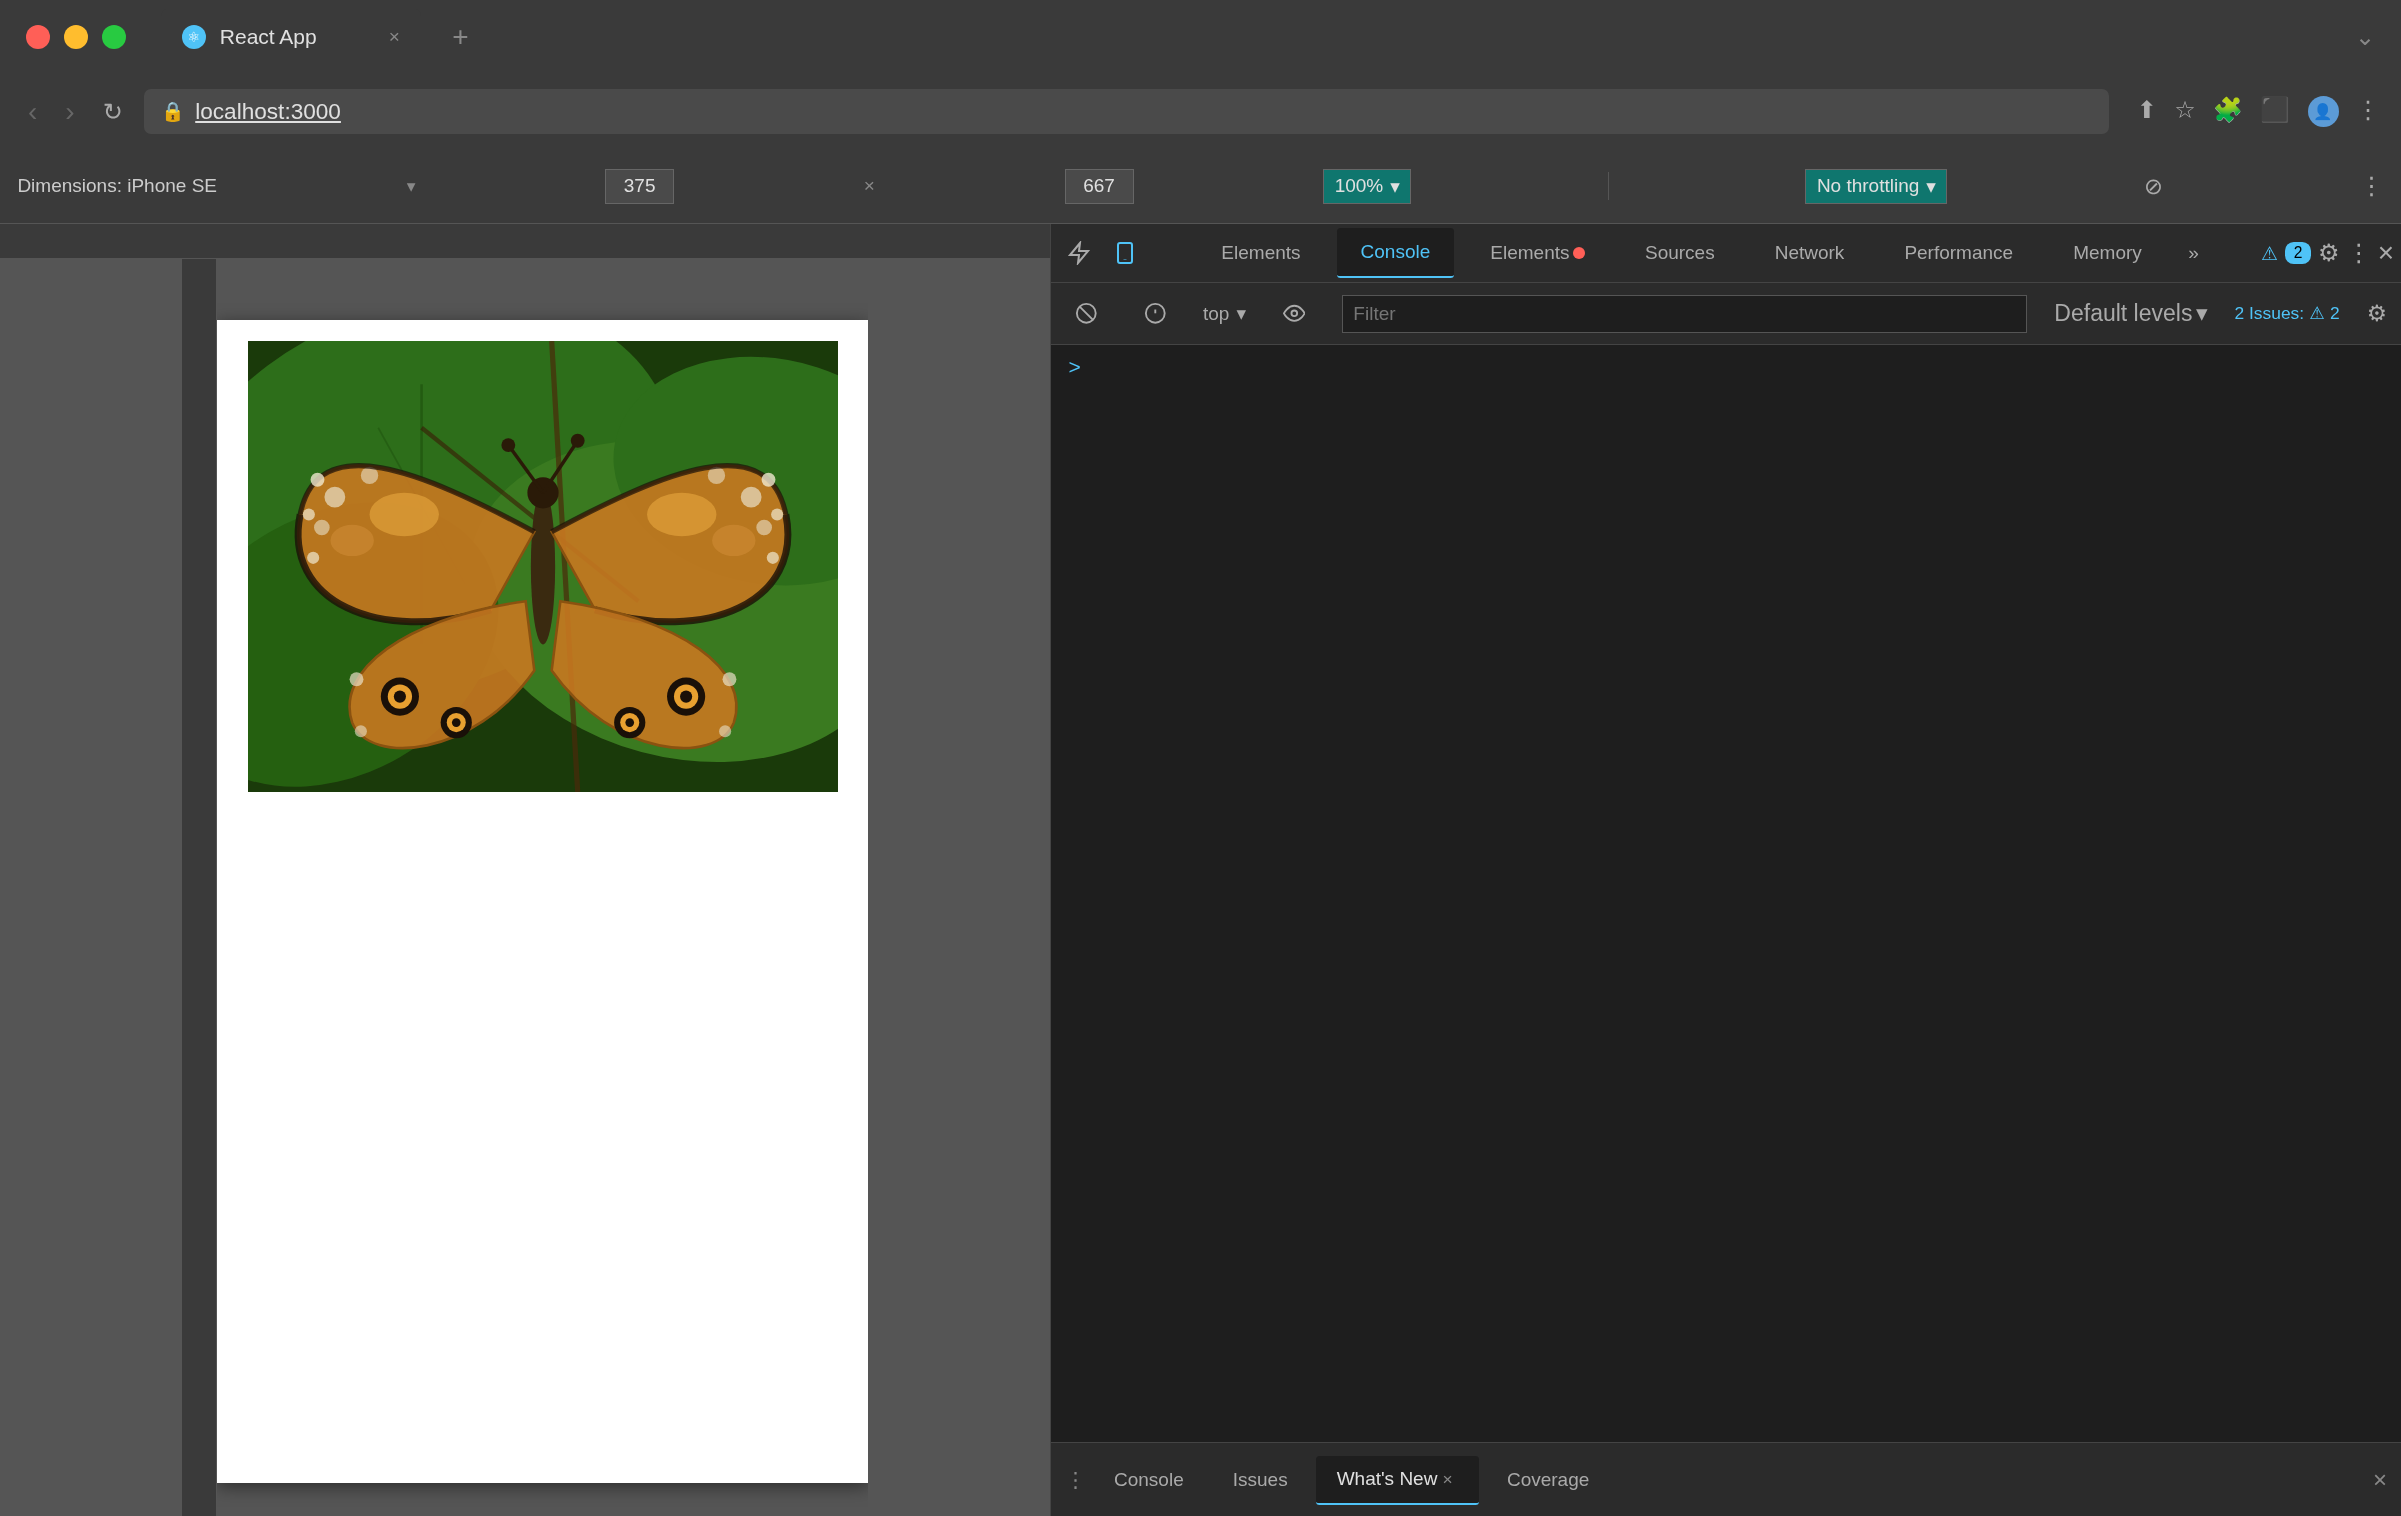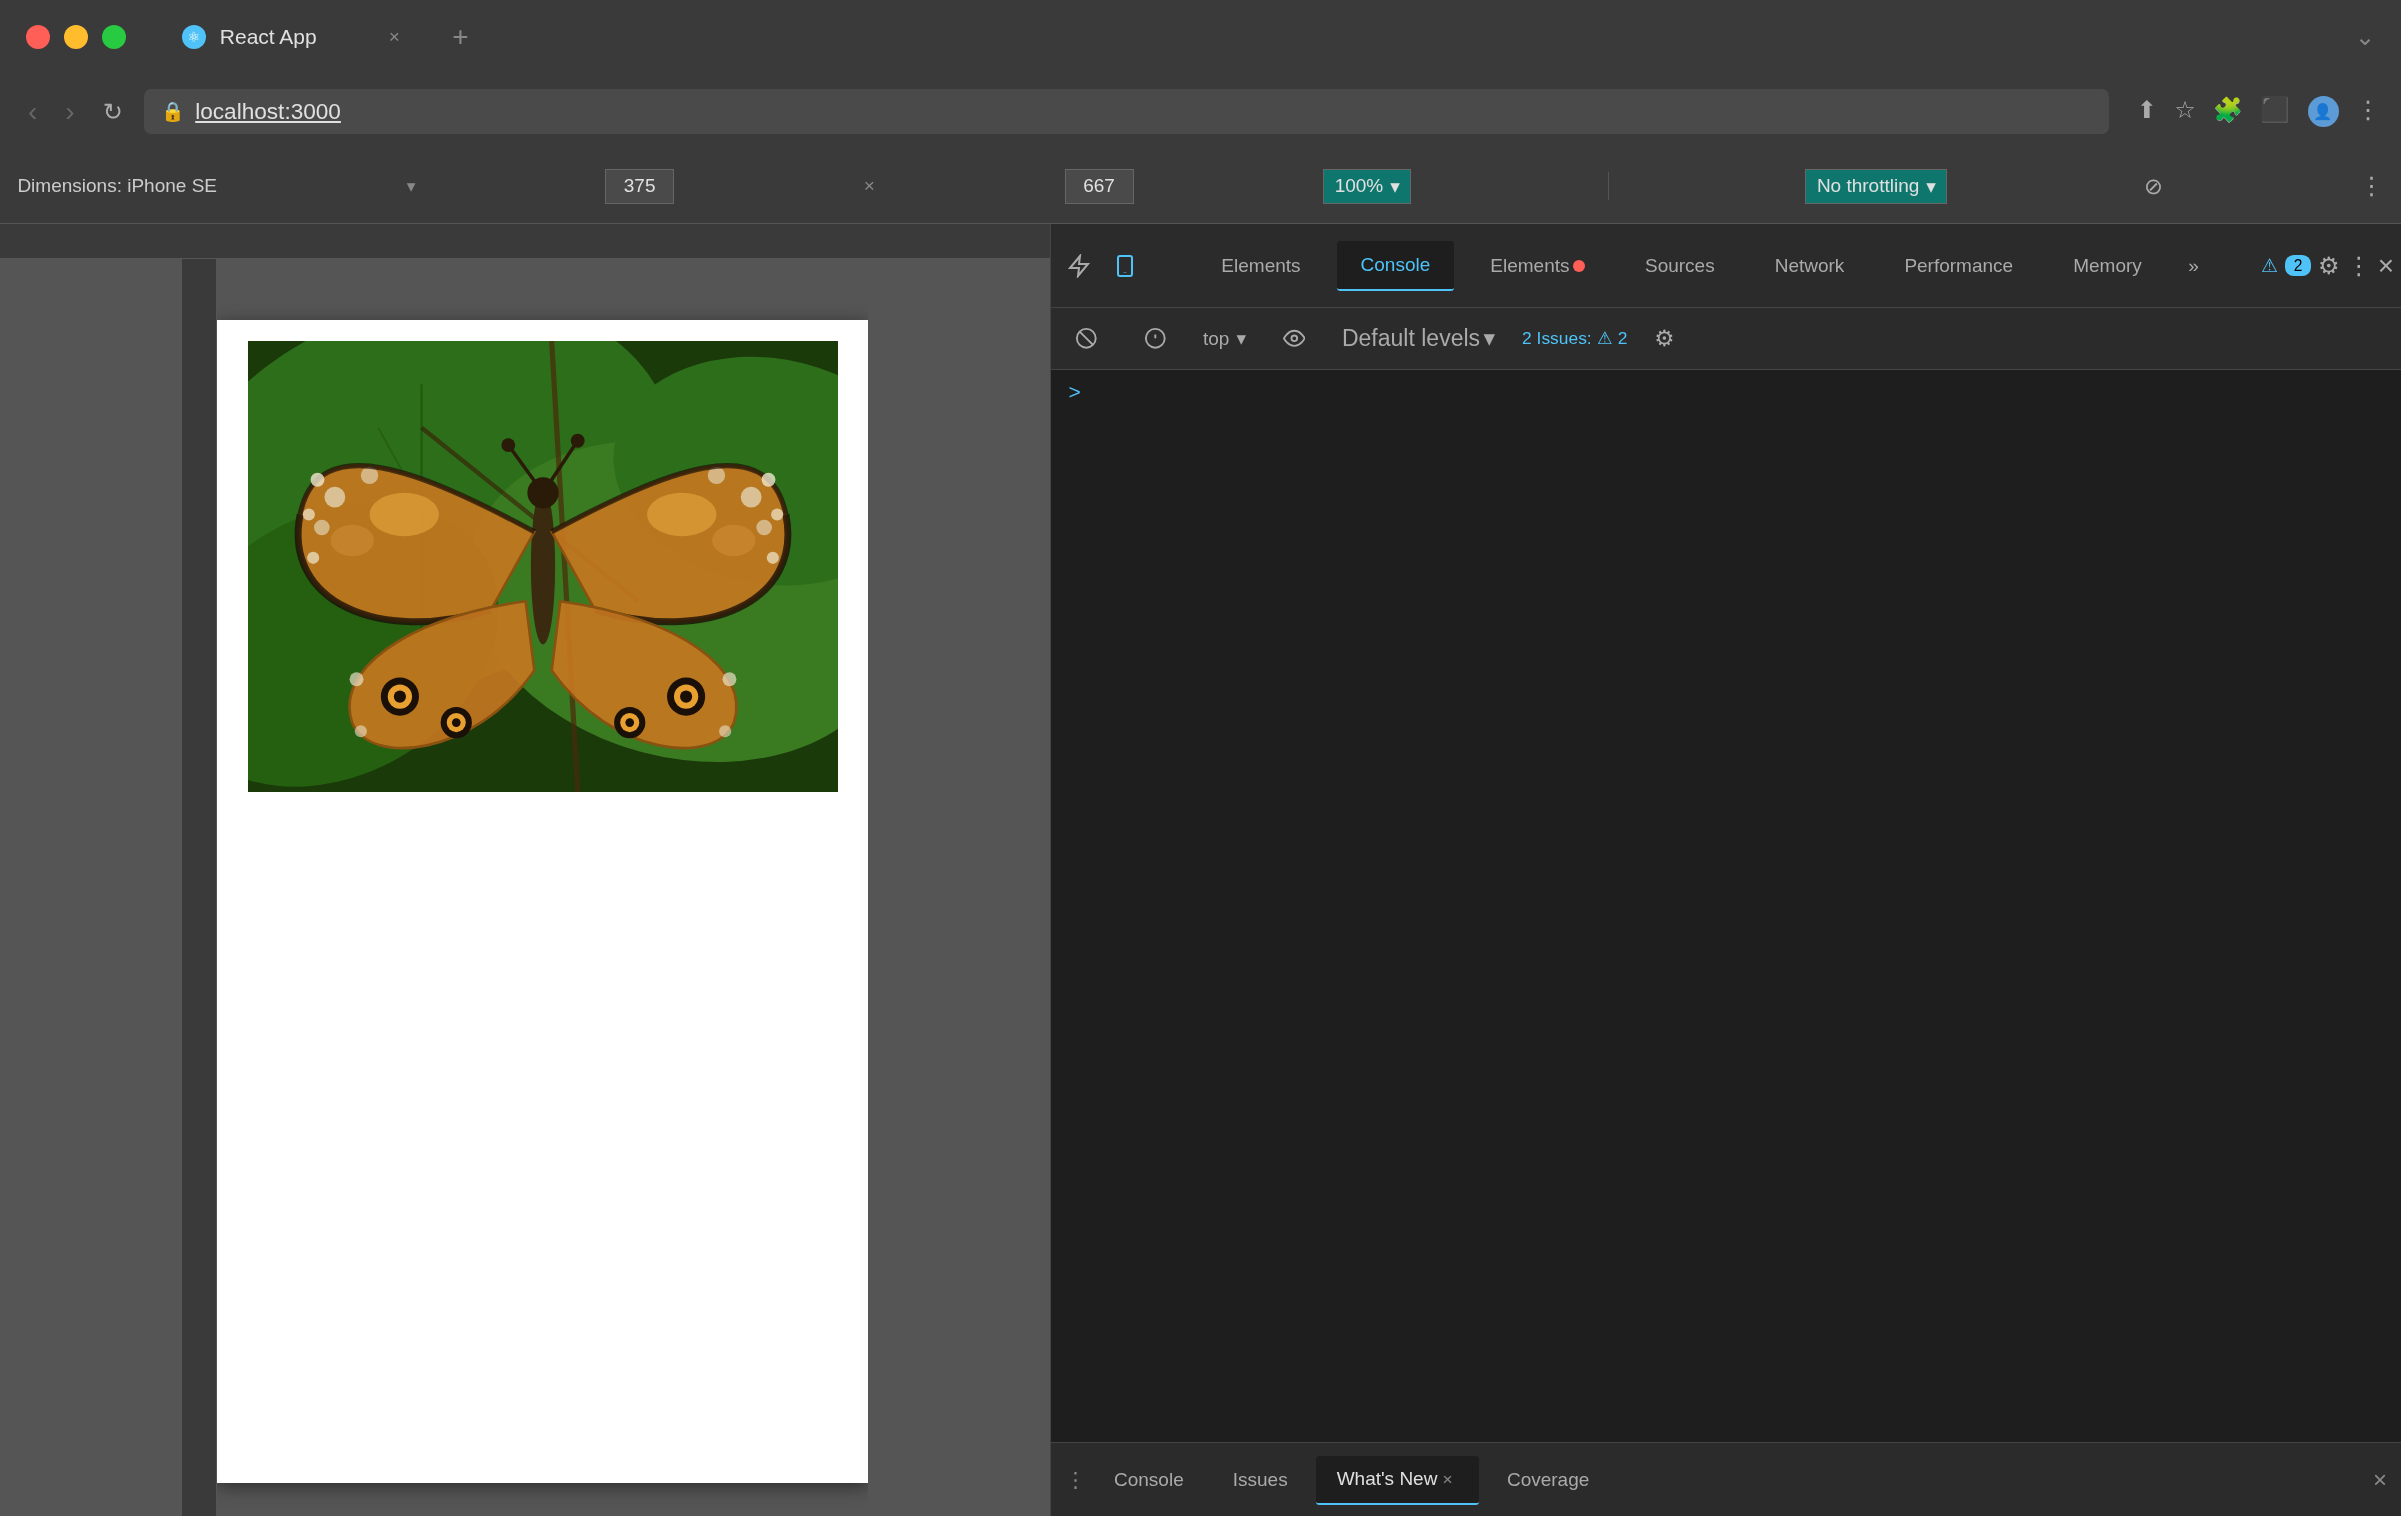--- a/index.html
+++ b/index.html
@@ -222,21 +222,21 @@
     
     .devtools-panel {
       flex: 1;
       background: #1e1e1e;
       display: flex;
       flex-direction: column;
       border-left: 1.7px solid #444;
     }
 
     .devtools-tabs {
-      height: 84px;
+      height: 59px;
       background: #2b2b2b;
       display: flex;
       align-items: center;
       border-bottom: 1.7px solid #444;
       gap: 12px;
       padding: 0 7px;
       flex-shrink: 0;
     }
 
     .devtools-tab {
@@ -672,20 +672,21 @@
       <div style="display:flex; align-items:center; gap:7px; color:#aaa; font-size:19px; cursor:pointer;">
         <span>top</span>
         <span>▾</span>
       </div>
       <div class="devtools-icon-btn">
         <svg width="22.6" height="22.6" viewBox="0 0 24 24" fill="none" stroke="#aaa" stroke-width="2">
           <path d="M1 12s4-8 11-8 11 8 11 8-4 8-11 8-11-8-11-8z"></path>
           <circle cx="12" cy="12" r="3"></circle>
         </svg>
       </div>
+      <input class="console-filter" placeholder="Filter" style="">
       <div class="default-levels">
         <span>Default levels</span>
         <span>▾</span>
       </div>
       <div class="issues-count">
         <span>2 Issues:</span>
         <span style="color:#4fc3f7;">⚠</span>
         <span>2</span>
       </div>
       <span style="color:#aaa; font-size:22.6px;">⚙</span>

